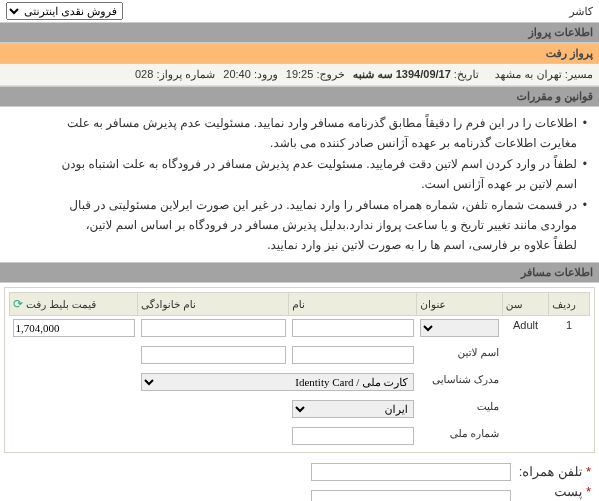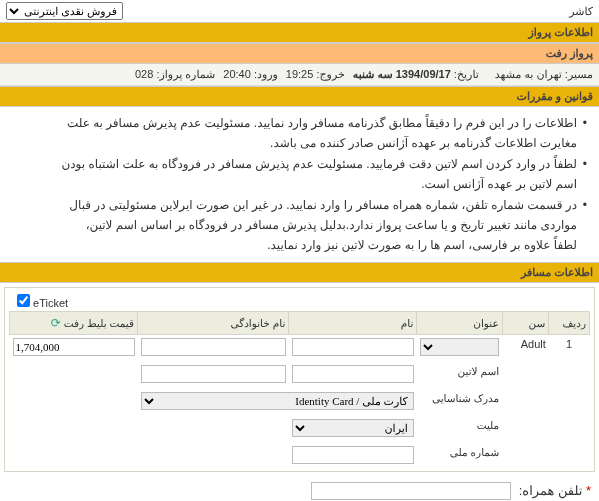--- a/index.html
+++ b/index.html
@@ -1,30 +1,30 @@
 <!DOCTYPE html>
 <html dir="rtl" lang="fa"><head>
 <meta charset="utf-8">
 <style>
 * { box-sizing: border-box; margin: 0; padding: 0; }
 body { font-family: Tahoma, Arial, sans-serif; font-size: 11px; background: #fff; color: #333; direction: rtl; width: 599px; }
 .top-bar { display: flex; justify-content: space-between; align-items: center; padding: 2px 6px; }
 .top-bar select { font-family: Tahoma; font-size: 11px; padding: 1px; }
-.section-header { background: #eab308; border-top: 1px solid #ccc; border-bottom: 1px solid #ccc; padding: 3px 6px; font-weight: bold; color: #444; }
+.section-header { background: #a3a3a3; border-top: 1px solid #ccc; border-bottom: 1px solid #ccc; padding: 3px 6px; font-weight: bold; color: #444; }
 .flight-info { background: #f5f5ef; padding: 4px 6px; display: flex; gap: 8px; font-size: 11px; border-bottom: 1px solid #ddd; }
 .flight-info span { white-space: nowrap; }
 .flight-info .route { font-weight: normal; margin-left: 8px; }
 .rules { padding: 6px 12px; font-size: 12px; line-height: 1.7; margin-left: 48px; }
 .rules div { padding-right: 10px; position: relative; }
 .rules div::before { content: "•"; position: absolute; right: 0; top: 0; }
 .passenger-box { border: 1px solid #d5d5c8; margin: 4px; padding: 4px; }
 .eticket-row { text-align: left; padding: 2px 4px; direction: ltr; }
 .eticket-row input { margin-left: 4px; }
 .pax-table { width: 100%; border-collapse: collapse; }
-.pax-table th { background: #ececdf; font-weight: normal; padding: 4px 3px; font-size: 10.5px; text-align: right; border: 1px solid #d5d5c8; }
+.pax-table th { background: #ececdf; font-weight: normal; padding: 4px 3px; font-size: 10.5px; text-align: left; border: 1px solid #d5d5c8; }
 .pax-table td { padding: 3px; vertical-align: top; }
 .pax-table input[type="text"] { width: 100%; border: 1px solid #bbb; padding: 2px; font-family: Tahoma; font-size: 11px; direction: ltr; text-align: left; }
 .pax-table select { width: 100%; border: 1px solid #bbb; padding: 1px; font-family: Tahoma; font-size: 11px; }
 .price-cell { text-align: left; direction: ltr; margin-top: 8px; }
 .sub-row td { padding-top: 6px; }
 .sub-label { font-size: 10.5px; white-space: nowrap; }
 .refresh-icon { color: #3a8; font-size: 12px; cursor: pointer; }
 .contact-block { padding: 6px 8px; }
 .contact-row { display: flex; align-items: center; margin-bottom: 3px; }
 .contact-row label { width: 80px; font-size: 13px; }
@@ -54,37 +54,33 @@
 
 <div class="section-header">قوانین و مقررات</div>
 <div class="rules">
   <div>اطلاعات را در این فرم را دقیقاً مطابق گذرنامه مسافر وارد نمایید. مسئولیت عدم پذیرش مسافر به علت مغایرت اطلاعات گذرنامه بر عهده آژانس صادر کننده می باشد.</div>
   <div>لطفاً در وارد کردن اسم لاتین دقت فرمایید. مسئولیت عدم پذیرش مسافر در فرودگاه به علت اشتباه بودن اسم لاتین بر عهده آژانس است.</div>
   <div>در قسمت شماره تلفن، شماره همراه مسافر را وارد نمایید. در غیر این صورت ایرلاین مسئولیتی در قبال مواردی مانند تغییر تاریخ و یا ساعت پرواز ندارد.بدلیل پذیرش مسافر در فرودگاه بر اساس اسم لاتین، لطفاً علاوه بر فارسی، اسم ها را به صورت لاتین نیز وارد نمایید.</div>
 </div>
 
 <div class="section-header">اطلاعات مسافر</div>
 <div class="passenger-box">
-  <div class="eticket-row">
-    <input type="checkbox" checked="" style="">
-    <span>eTicket</span>
-  </div>
   <table class="pax-table">
     <tbody>
         <tr>
       <th style="width:35px">ردیف</th>
       <th style="width:40px">سن</th>
       <th style="width:50px">عنوان</th>
       <th style="width:110px">نام</th>
       <th style="width:130px">نام خانوادگی</th>
       <th style="width:110px"><span>قیمت بلیط رفت</span> <span class="refresh-icon">⟳</span></th>
     </tr>
     <tr>
       <td style="text-align:center">1</td>
-      <td style="">Adult</td>
+      <td style="text-align:center">Adult</td>
       <td><select><option></option></select></td>
       <td><input type="text" style=""></td>
       <td><input type="text" style=""></td>
       <td class="price-cell"><input type="text" value="1,704,000" style=""></td>
     </tr>
     <tr class="sub-row">
       <td></td>
           <td></td>
       <td class="sub-label">اسم لاتین</td>
       <td><input type="text" style=""></td>

